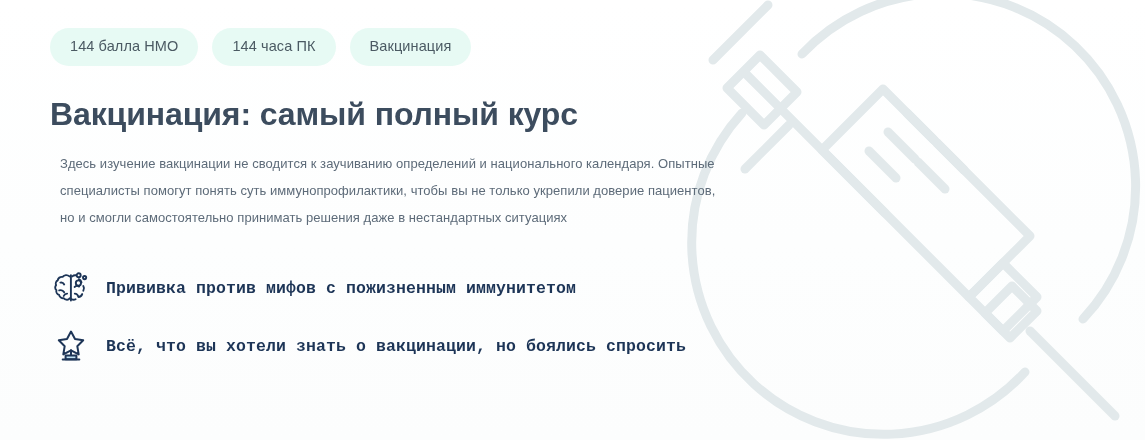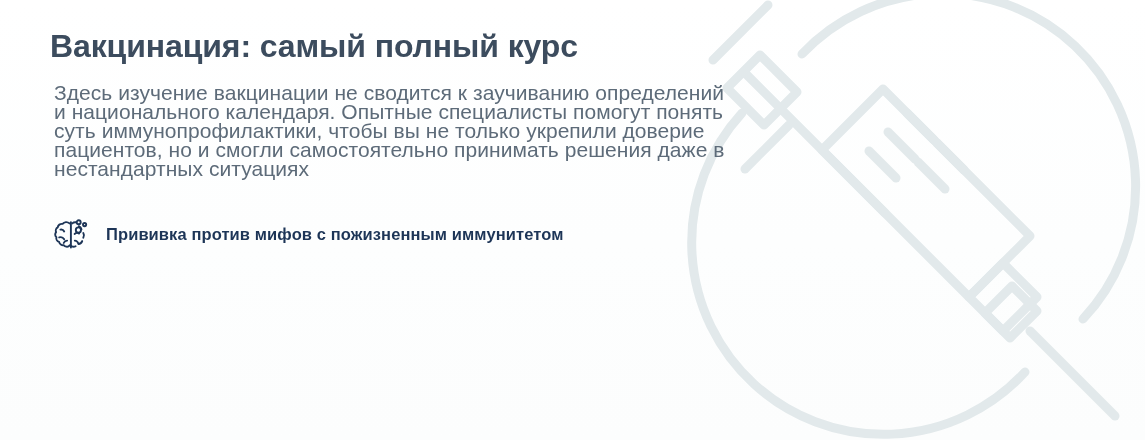--- a/index.html
+++ b/index.html
@@ -67,39 +67,40 @@
     font-size: 32px;
     font-weight: bold;
     color: #3c4c5e;
     margin: 0 0 18px 0;
     letter-spacing: -0.1px;
     line-height: 1.15;
   }
 
   
   #hero-desc {
-    font-size: 21px;
-    line-height: 19px;
+    font-size: 13px;
+    line-height: 27px;
     color: #5d6b79;
-    margin: 4px;
+    margin: 10px;
     max-width: 715px;
     letter-spacing: 0.05px;
   }
 
   
   #features {
     margin-top: 36px;
     display: flex;
     flex-direction: column;
     gap: 16px;
   }
   .feature {
     display: flex;
     align-items: center;
     gap: 14px;
+    font-family: Liberation Mono, monospace;
   }
   .feature-icon {
     width: 42px;
     height: 42px;
     flex: 0 0 42px;
     display: flex;
     align-items: center;
     justify-content: center;
   }
   .feature-icon svg { display: block; }
@@ -140,20 +141,25 @@
       <path d="M 184 169 L 211 196"></path>
       <path d="M 252 161 L 279 188"></path>
       <path d="M 233 180 L 260 207"></path>
 
       <path d="M 104 143 L 60 187"></path>
     </svg>
   </div>
 
   <div id="content">
 
+    <div class="badge-row">
+      <span class="badge">144 балла НМО</span>
+      <span class="badge">144 часа ПК</span>
+      <span class="badge">Вакцинация</span>
+    </div>
 
     <h1 id="hero-title">Вакцинация: самый полный курс</h1>
 
     <p id="hero-desc">Здесь изучение вакцинации не сводится к заучиванию определений и национального календаря. Опытные специалисты помогут понять суть иммунопрофилактики, чтобы вы не только укрепили доверие пациентов, но и смогли самостоятельно принимать решения даже в нестандартных ситуациях</p>
 
     <div id="features">
 
       <div class="feature">
         <span class="feature-icon">
           <svg width="34" height="32" viewBox="0 0 34 32" xmlns="http://www.w3.org/2000/svg" fill="none" stroke="#1d3557" stroke-width="1.9" stroke-linecap="round" stroke-linejoin="round">
@@ -176,16 +182,31 @@
             <path d="M20.6 14.9c1.3-1.1 3.2-1.2 4.6-.3"></path>
 
             <circle cx="24.7" cy="3.3" r="2"></circle>
             <circle cx="30.6" cy="5.6" r="1.6"></circle>
             <circle cx="24.4" cy="11" r="2.6"></circle>
           </svg>
         </span>
         <span class="feature-label">Прививка против мифов с пожизненным иммунитетом</span>
       </div>
 
+      <div class="feature">
+        <span class="feature-icon">
+          <svg width="34" height="34" viewBox="0 0 34 34" xmlns="http://www.w3.org/2000/svg" fill="none" stroke="#1d3557" stroke-width="2" stroke-linecap="round" stroke-linejoin="round">
+
+            <path d="M17 2.6l4 7.4 8.2 1.3-5.9 5.9 1.4 8.2-7.7-4-7.7 4 1.4-8.2L4.8 11.3 13 10z"></path>
+
+            <path d="M17 21.2v5.4"></path>
+
+            <path d="M11.6 26.6h10.8v3.6H11.6z" fill="#bfe0f2"></path>
+
+            <path d="M8.7 30.6h16.6"></path>
+          </svg>
+        </span>
+        <span class="feature-label">Всё, что вы хотели знать о вакцинации, но боялись спросить</span>
+      </div>
 
     </div>
   </div>
 </div>
 
 </body></html>

